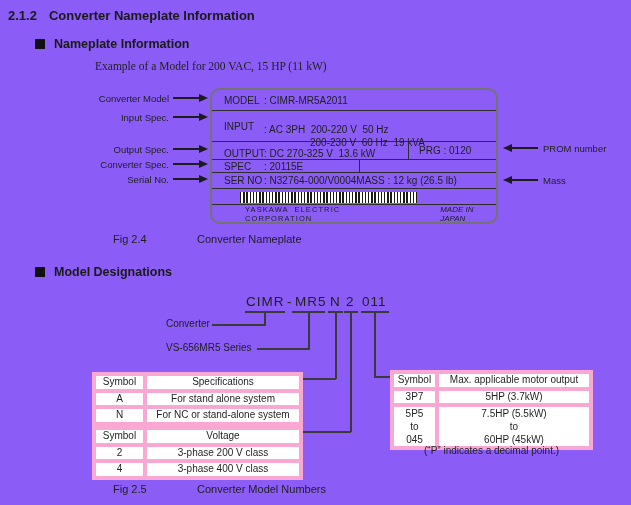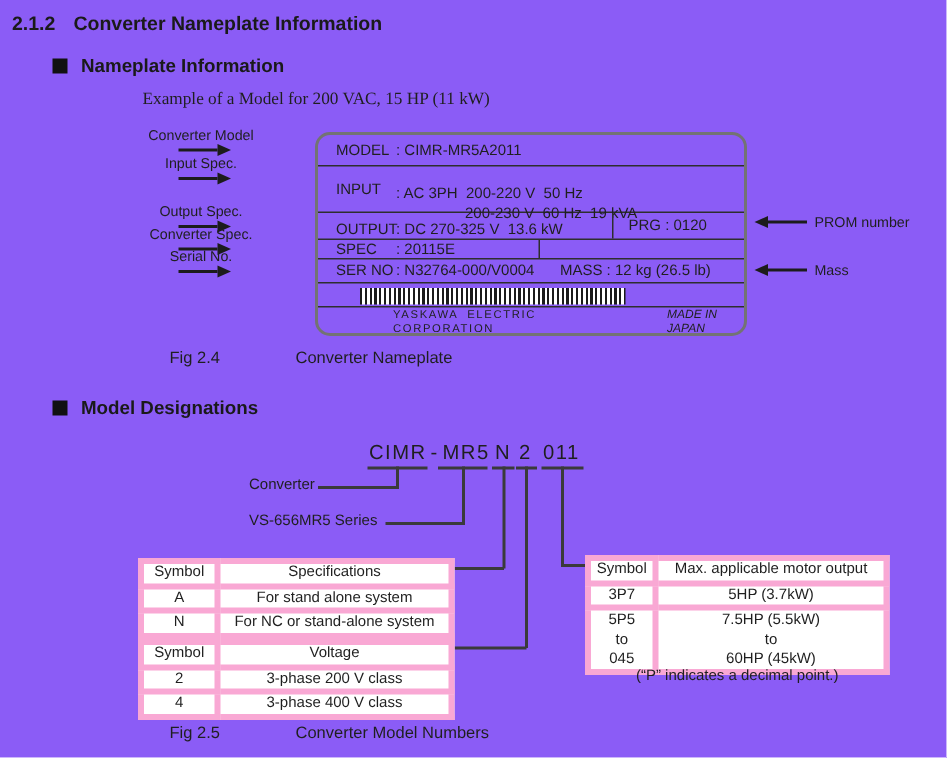--- a/index.html
+++ b/index.html
@@ -21,21 +21,21 @@
   .pl-value{white-space:pre;}
   .pl-line2{white-space:pre;padding-left:46px;}
   .cell-div{position:absolute;top:0;bottom:0;border-left:1.5px solid #2e2e2e;display:flex;align-items:center;padding-left:10px;}
   .barcode{position:absolute;left:28px;top:2.5px;width:177px;height:11px;
            background:repeating-linear-gradient(90deg,#1a1a1a 0px,#1a1a1a 1.5px,#ffffff 1.5px,#ffffff 3.2px);}
   .pl-company{margin-left:33px;font-size:7.5px;letter-spacing:1.1px;word-spacing:3px;}
   .pl-origin{margin-left:40px;font-size:8px;font-style:italic;}
 
   
   .callout-l{position:absolute;left:60px;width:148px;height:12px;display:flex;align-items:center;
-             justify-content:flex-end;font-size:9.5px;color:#1f1f1f;flex-direction:column;}
+             justify-content:flex-end;font-size:9.5px;color:#1f1f1f;}
   .callout-r{position:absolute;left:503px;height:12px;display:flex;align-items:center;font-size:9.5px;color:#1f1f1f;}
   .arrow-r{display:flex;align-items:center;margin-left:4px;}
   .arrow-l{display:flex;align-items:center;margin-right:5px;}
   .a-line{width:26px;height:2px;background:#1c1c1c;}
   .a-head-r{width:0;height:0;border-left:9px solid #1c1c1c;border-top:4.5px solid transparent;border-bottom:4.5px solid transparent;}
   .a-head-l{width:0;height:0;border-right:9px solid #1c1c1c;border-top:4.5px solid transparent;border-bottom:4.5px solid transparent;}
 
   .figcap{position:absolute;left:113px;font-size:11px;color:#1f1f1f;display:flex;}
   .figcap .tag{width:84px;flex-shrink:0;}
 
@@ -88,26 +88,26 @@
       </span>
     </div>
     <div class="plate-row" style="top:70px;height:13px;">
       <span class="pl-label">SPEC</span>
       <span class="pl-value">: 20115E</span>
       <span class="cell-div" style="left:147px;"></span>
     </div>
     <div class="plate-row" style="top:83px;height:16px;">
       <span class="pl-label">SER NO</span>
       <span class="pl-value">: N32764-000/V0004</span>
-      <span class="pl-value" style="margin-left:17px;">MASS : 12 kg (26.5 lb)</span>
+      <span class="pl-value" style="margin-left:0;">MASS : 12 kg (26.5 lb)</span>
     </div>
     <div class="plate-row" style="top:99px;height:16px;">
       <span class="barcode"></span>
     </div>
-    <div class="plate-row" style="top:115px;height:17px;border-bottom:none;padding-left:17px;">
+    <div class="plate-row" style="top:115px;height:17px;border-bottom:none;padding-left:0;">
       <span class="pl-company">YASKAWA ELECTRIC CORPORATION</span>
       <span class="pl-origin">MADE IN JAPAN</span>
     </div>
   </div>
 
   <div class="callout-l" style="top:92px;">
     <span>Converter Model</span>
     <span class="arrow-r">
         <span class="a-line"></span>
         <span class="a-head-r"></span>

